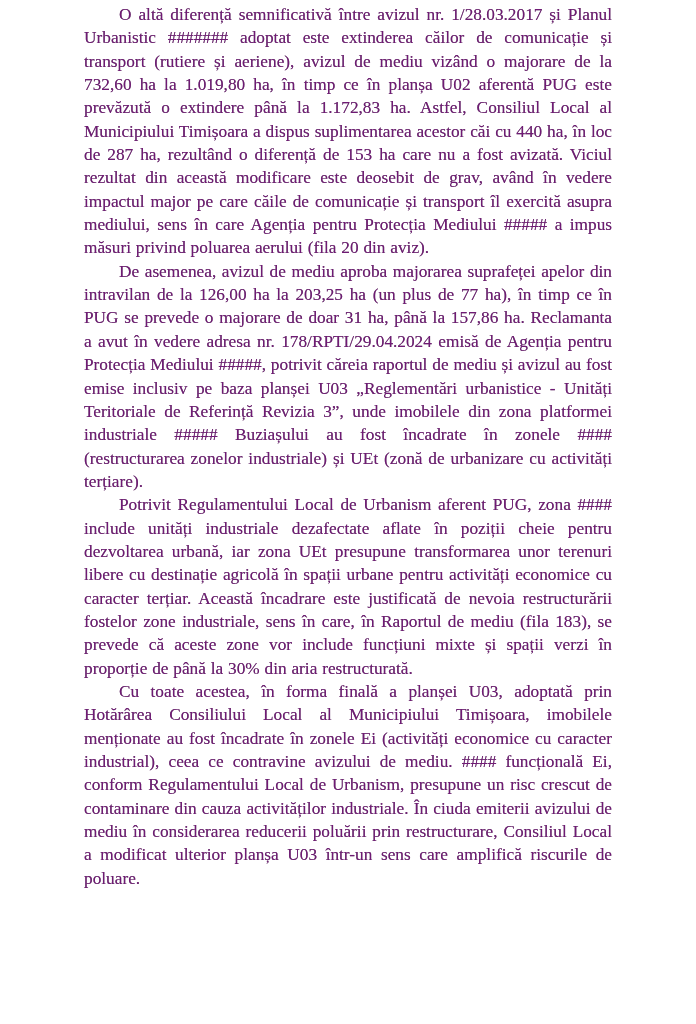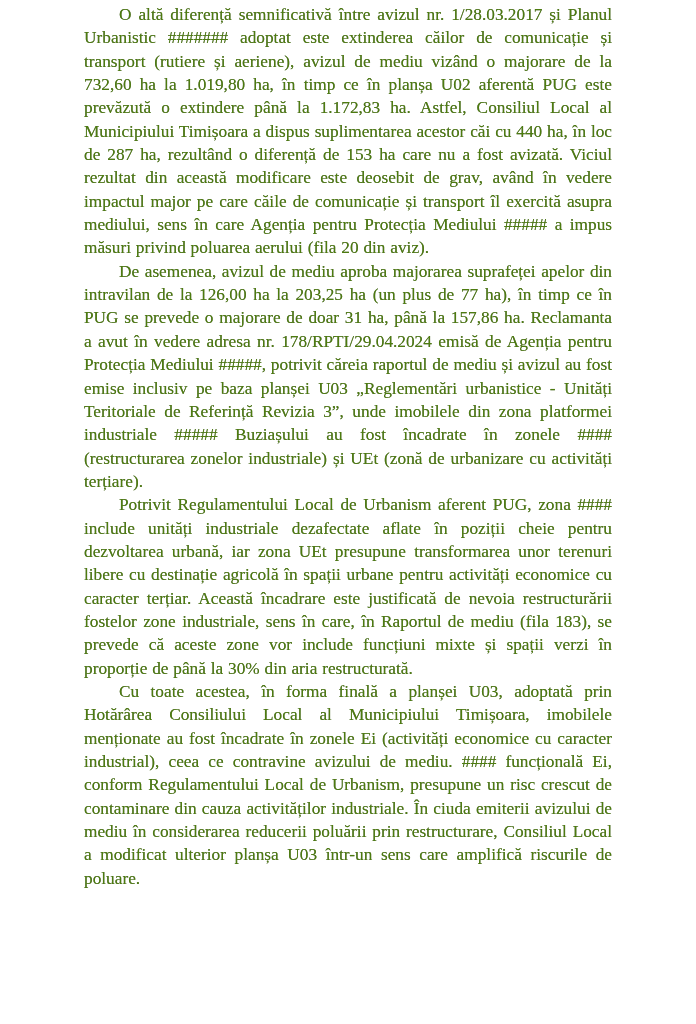--- a/index.html
+++ b/index.html
@@ -13,21 +13,21 @@
     width: 696px;
     height: 1024px;
     background: #ffffff;
     padding: 3px 84px 0 84px;
     overflow: hidden;
   }
   .doc-text {
     font-family: "Liberation Serif", "DejaVu Serif", serif;
     font-size: 17.3px;
     line-height: 23.35px;
-    color: #4d7c0f;
+    color: #701a75;
     text-align: justify;
     text-justify: inter-word;
     
     text-shadow: 0 0 0.4px rgba(20,20,20,0.55);
   }
   .doc-text p {
     margin: 0;
     padding: 0;
     text-indent: 35px;
     word-spacing: 0.5px;

